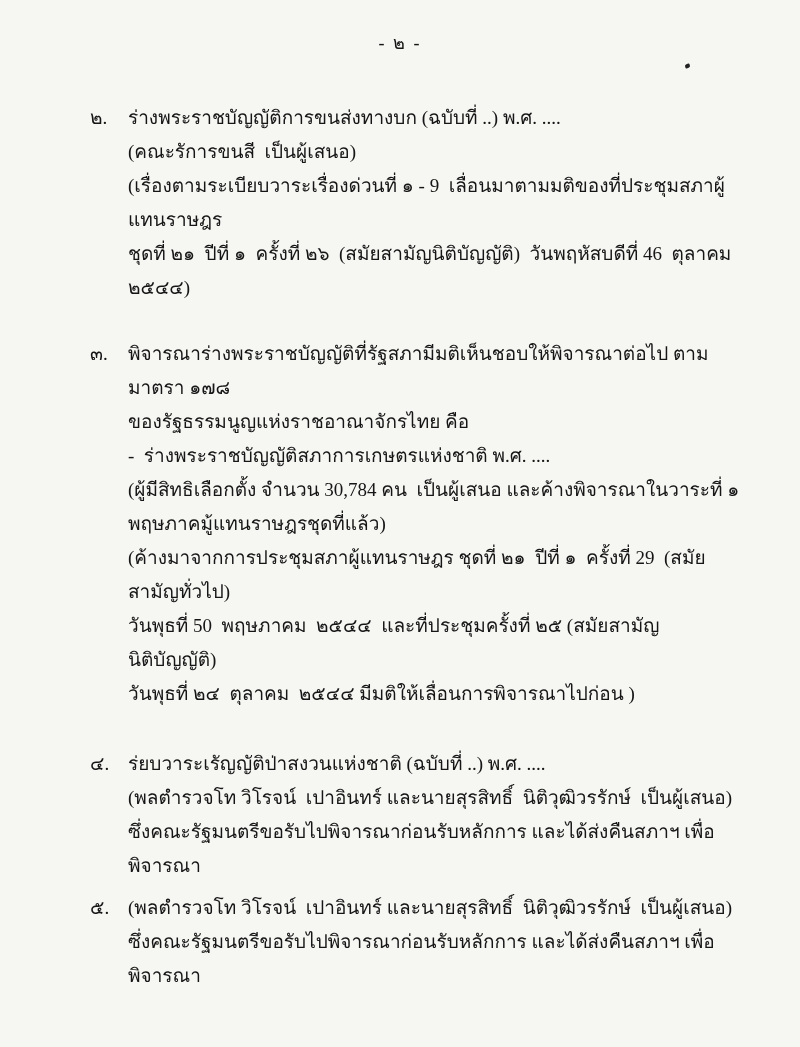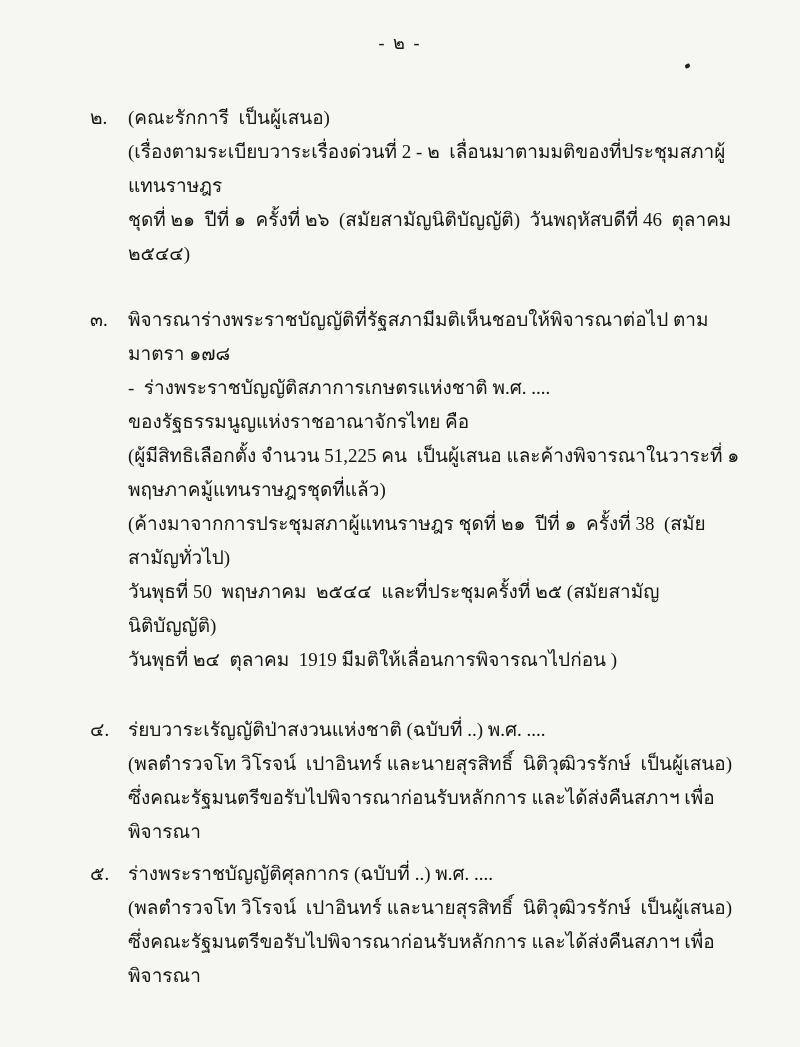--- a/index.html
+++ b/index.html
@@ -59,44 +59,44 @@
 <body>
 
 <div class="page">
 
   <div class="page-num">- ๒ -</div>
   <div class="speck"></div>
 
   <div class="content">
 
     <div class="item item-2">
-      <div class="line"><span class="num">๒.</span></div>
-      <div class="line">(คณะรักการี  เป็นผู้เสนอ)</div>
-      <div class="line">(เรื่องตามระเบียบวาระเรื่องด่วนที่ 2 - ๒  เลื่อนมาตามมติของที่ประชุมสภาผู้แทนราษฎร</div>
+      <div class="line"><span class="num">๒.</span><span>ร่างพระราชบัญญัติการขนส่งทางบก (ฉบับที่ ..) พ.ศ. ....</span></div>
+      <div class="line">(คณะรัการขนสี  เป็นผู้เสนอ)</div>
+      <div class="line">(เรื่องตามระเบียบวาระเรื่องด่วนที่ ๑ - 9  เลื่อนมาตามมติของที่ประชุมสภาผู้แทนราษฎร</div>
       <div class="line">ชุดที่ ๒๑  ปีที่ ๑  ครั้งที่ ๒๖  (สมัยสามัญนิติบัญญัติ)  วันพฤหัสบดีที่ 46  ตุลาคม  ๒๕๔๔)</div>
     </div>
 
     <div class="item item-3">
       <div class="line"><span class="num">๓.</span><span>พิจารณาร่างพระราชบัญญัติที่รัฐสภามีมติเห็นชอบให้พิจารณาต่อไป ตามมาตรา ๑๗๘</span></div>
+      <div class="line">ของรัฐธรรมนูญแห่งราชอาณาจักรไทย คือ</div>
       <div class="line">-  ร่างพระราชบัญญัติสภาการเกษตรแห่งชาติ พ.ศ. ....</div>
-      <div class="line">ของรัฐธรรมนูญแห่งราชอาณาจักรไทย คือ</div>
-      <div class="line">(ผู้มีสิทธิเลือกตั้ง จำนวน 51,225 คน  เป็นผู้เสนอ และค้างพิจารณาในวาระที่ ๑</div>
+      <div class="line">(ผู้มีสิทธิเลือกตั้ง จำนวน 30,784 คน  เป็นผู้เสนอ และค้างพิจารณาในวาระที่ ๑</div>
       <div class="line">พฤษภาคมู้แทนราษฎรชุดที่แล้ว)</div>
-      <div class="line">(ค้างมาจากการประชุมสภาผู้แทนราษฎร ชุดที่ ๒๑  ปีที่ ๑  ครั้งที่ 38  (สมัยสามัญทั่วไป)</div>
+      <div class="line">(ค้างมาจากการประชุมสภาผู้แทนราษฎร ชุดที่ ๒๑  ปีที่ ๑  ครั้งที่ 29  (สมัยสามัญทั่วไป)</div>
       <div class="line">วันพุธที่ 50  พฤษภาคม  ๒๕๔๔  และที่ประชุมครั้งที่ ๒๕ (สมัยสามัญนิติบัญญัติ)</div>
-      <div class="line">วันพุธที่ ๒๔  ตุลาคม  1919 มีมติให้เลื่อนการพิจารณาไปก่อน )</div>
+      <div class="line">วันพุธที่ ๒๔  ตุลาคม  ๒๕๔๔ มีมติให้เลื่อนการพิจารณาไปก่อน )</div>
     </div>
 
     <div class="item item-4">
       <div class="line"><span class="num">๔.</span><span>ร่ยบวาระเรัญญัติป่าสงวนแห่งชาติ (ฉบับที่ ..) พ.ศ. ....</span></div>
       <div class="line">(พลตำรวจโท วิโรจน์  เปาอินทร์ และนายสุรสิทธิ์  นิติวุฒิวรรักษ์  เป็นผู้เสนอ)</div>
       <div class="line">ซึ่งคณะรัฐมนตรีขอรับไปพิจารณาก่อนรับหลักการ และได้ส่งคืนสภาฯ เพื่อพิจารณา</div>
     </div>
 
     <div class="item item-5">
-      <div class="line"><span class="num">๕.</span><span>ร่างพระราชบัญญัติศุลกากร (ฉบับที่ ..) พ.ศ. ....</span></div>
+      <div class="line"><span class="num">๕.</span></div>
       <div class="line">(พลตำรวจโท วิโรจน์  เปาอินทร์ และนายสุรสิทธิ์  นิติวุฒิวรรักษ์  เป็นผู้เสนอ)</div>
       <div class="line">ซึ่งคณะรัฐมนตรีขอรับไปพิจารณาก่อนรับหลักการ และได้ส่งคืนสภาฯ เพื่อพิจารณา</div>
 
     </div>
 
   </div>
 </div>
 
 </body></html>

